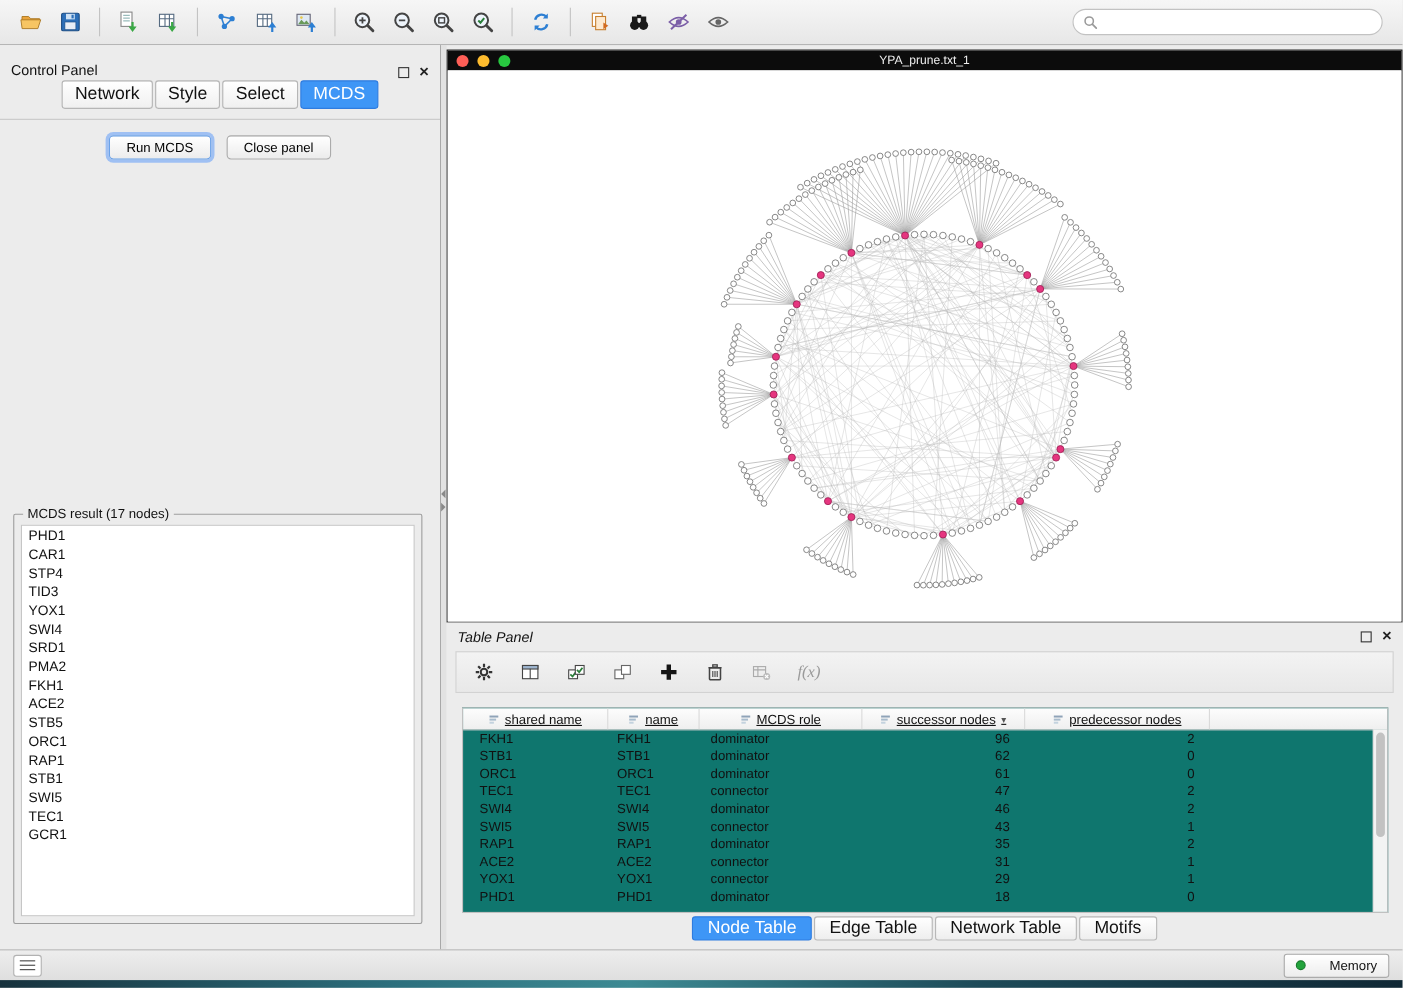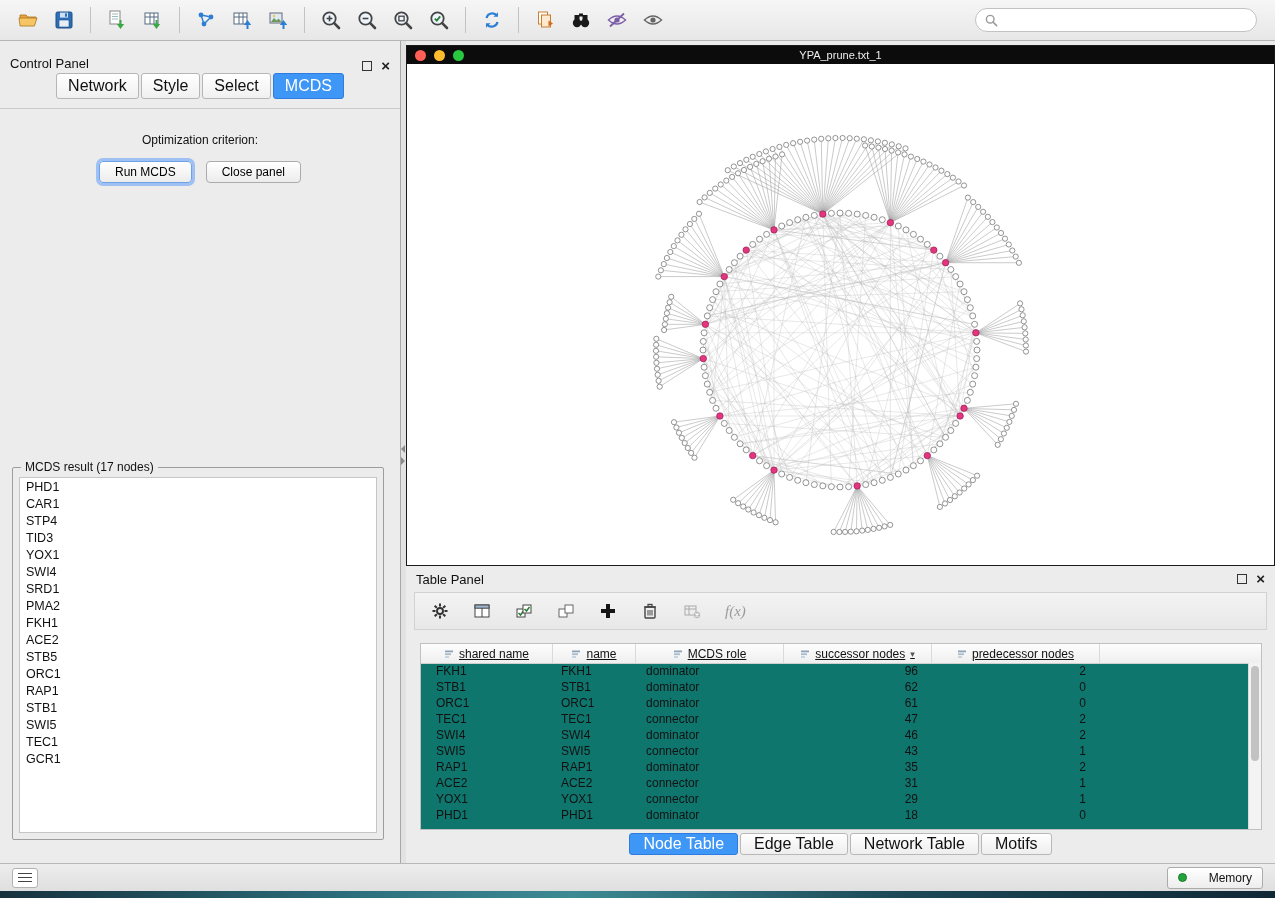--- a/index.html
+++ b/index.html
@@ -61,21 +61,21 @@
   .light{width:11px;height:11px;border-radius:50%;}
   .light.red{background:#ff5f57;}
   .light.yellow{background:#febc2e;}
   .light.green{background:#28c840;}
   .nw-title{position:absolute;left:0;right:0;text-align:center;color:#eee;font-size:11px;}
   .nw-canvas{position:absolute;top:18px;left:0;right:0;bottom:0;background:#fff;}
   .nw-canvas svg{width:100%;height:100%;display:block;}
 
   
   .table-panel{position:absolute;left:406px;top:566px;width:869px;height:297px;background:#ececec;box-sizing:border-box;}
-  .tp-header{height:26px;display:flex;align-items:center;padding:0 10px;font-size:13px;}
+  .tp-header{height:26px;display:flex;align-items:center;padding:0 10px;font-size:13px;font-style:italic;}
   .tp-toolbar{position:absolute;left:8px;right:8px;top:26px;height:38px;box-sizing:border-box;
     background:linear-gradient(#f3f3f3,#e8e8e8);border:1px solid #d2d2d2;
     display:flex;align-items:center;gap:24px;padding:0 16px;}
   .fx-label{font-size:15px;color:#9a9a9a;font-family:"Liberation Serif",serif;font-style:italic;}
   .tp-table{position:absolute;left:14px;width:842px;top:77px;height:187px;background:#0f766e;
     border:1px solid #c0c0c0;box-sizing:border-box;text-decoration:underline;}
   .t-header{display:flex;height:19px;background:linear-gradient(#fdfdfd,#efefef);border-bottom:1px solid #cfcfcf;}
   .t-hcell{display:flex;align-items:center;justify-content:center;gap:5px;font-size:12px;
     border-right:1px solid #dadada;box-sizing:border-box;}
   .t-hfill{flex:1;}
@@ -264,21 +264,20 @@
         <span class="float-box"></span>
         <span class="close-x">×</span>
       </span>
     </div>
     <div class="cp-tabbar">
         <div class="cp-tab">Network</div>
         <div class="cp-tab">Style</div>
         <div class="cp-tab">Select</div>
         <div class="cp-tab active">MCDS</div>
       </div>
-    <div class="cp-label">Optimization criterion:</div>
     <div class="cp-buttons">
       <button class="btn focus">Run MCDS</button>
       <button class="btn">Close panel</button>
     </div>
     <div class="result-group">
       <span class="result-title">MCDS result (17 nodes)</span>
       <div class="result-list">
           <div class="result-item">PHD1</div>
           <div class="result-item">CAR1</div>
           <div class="result-item">STP4</div>

